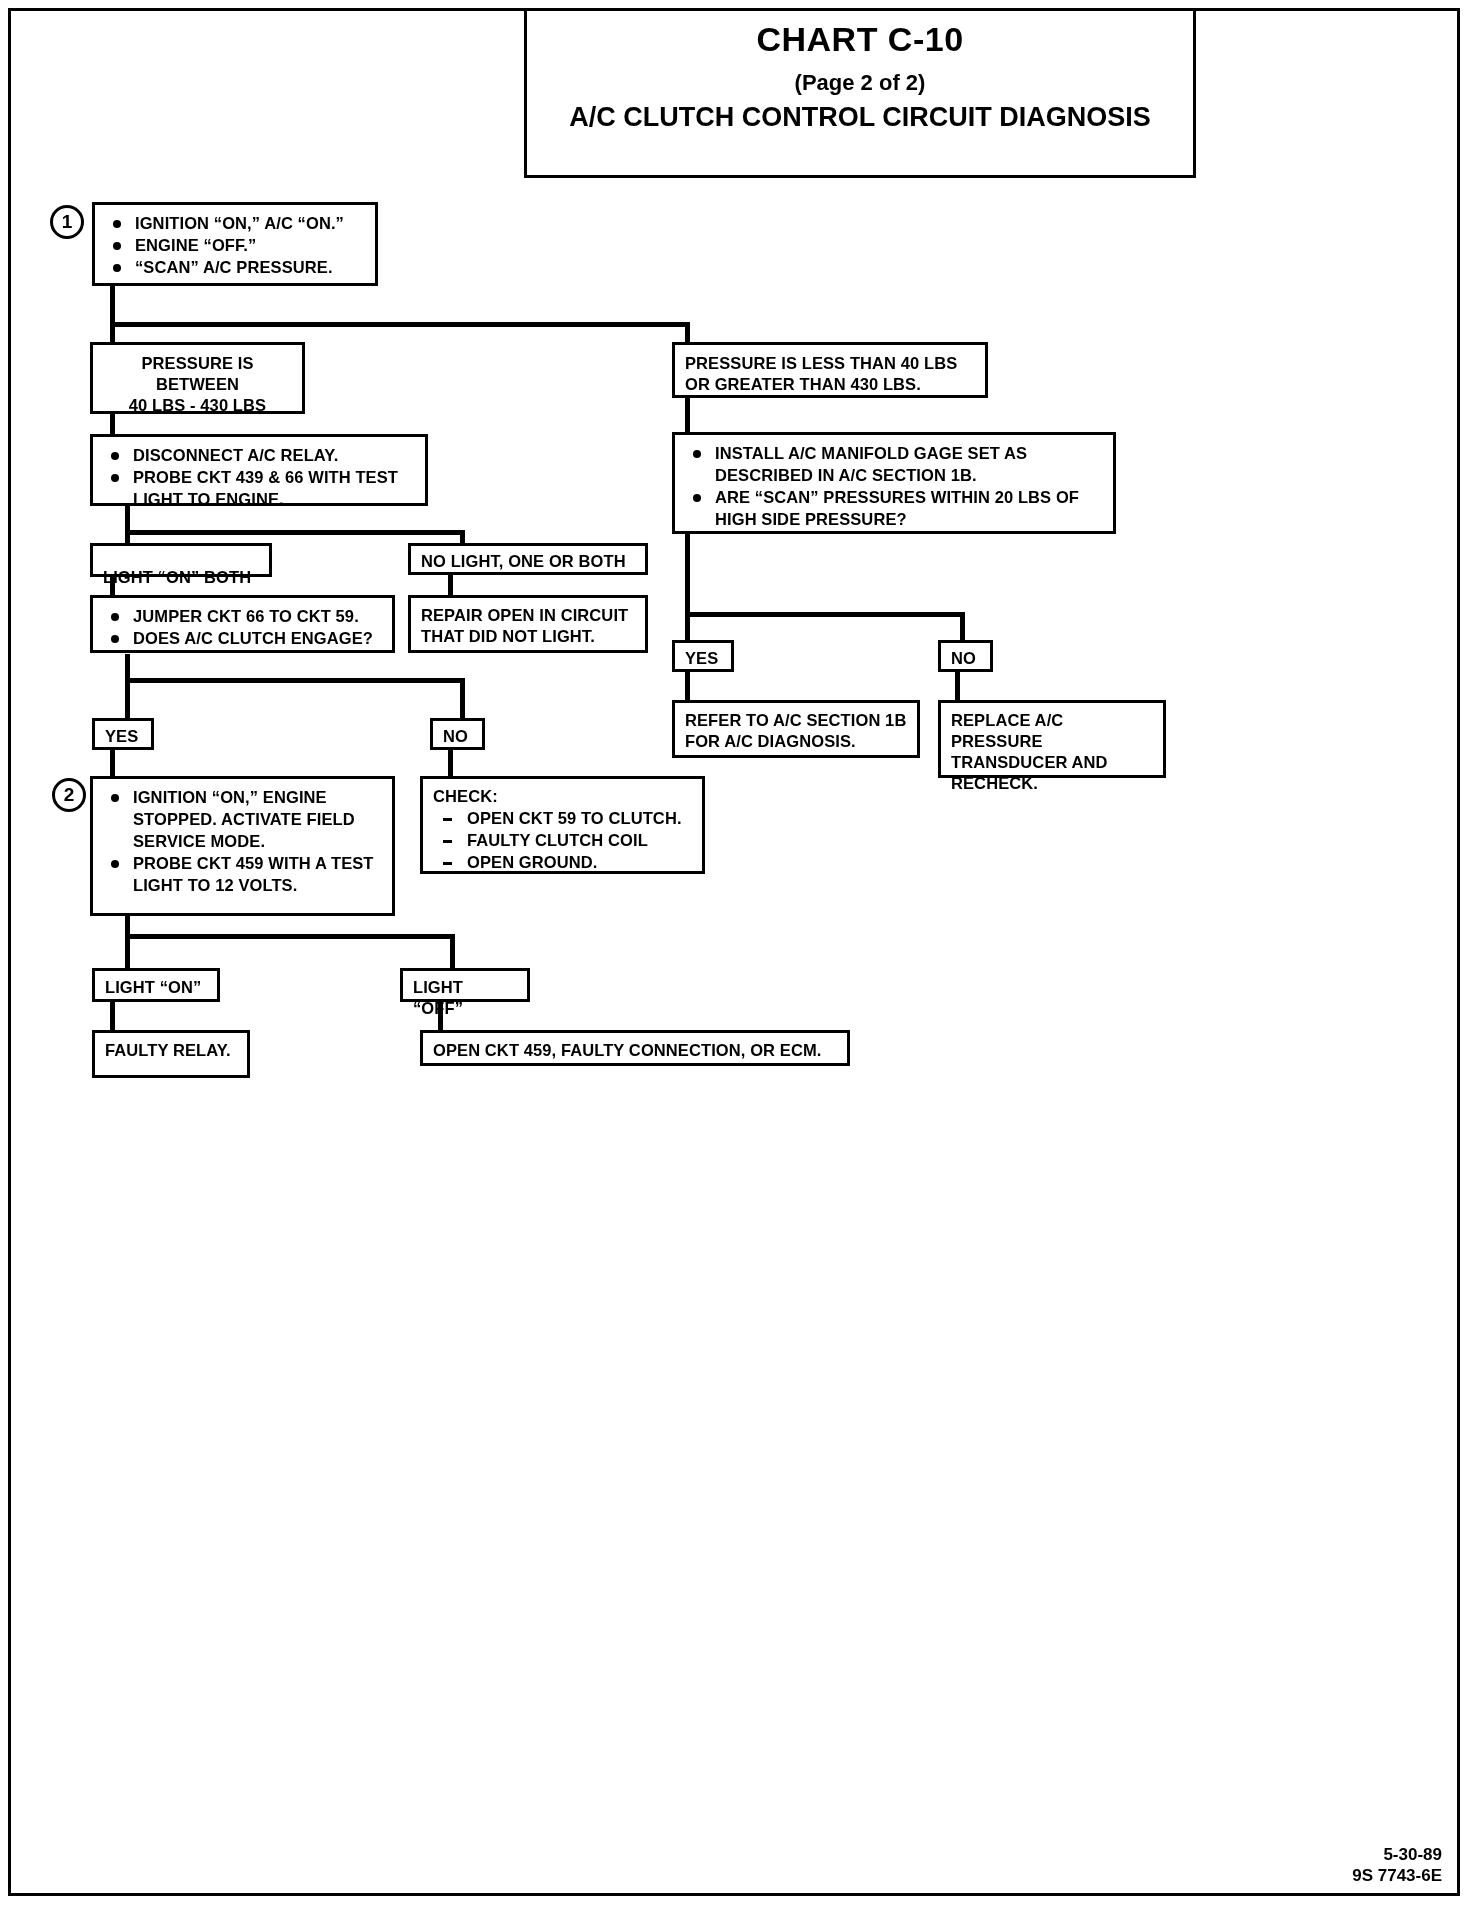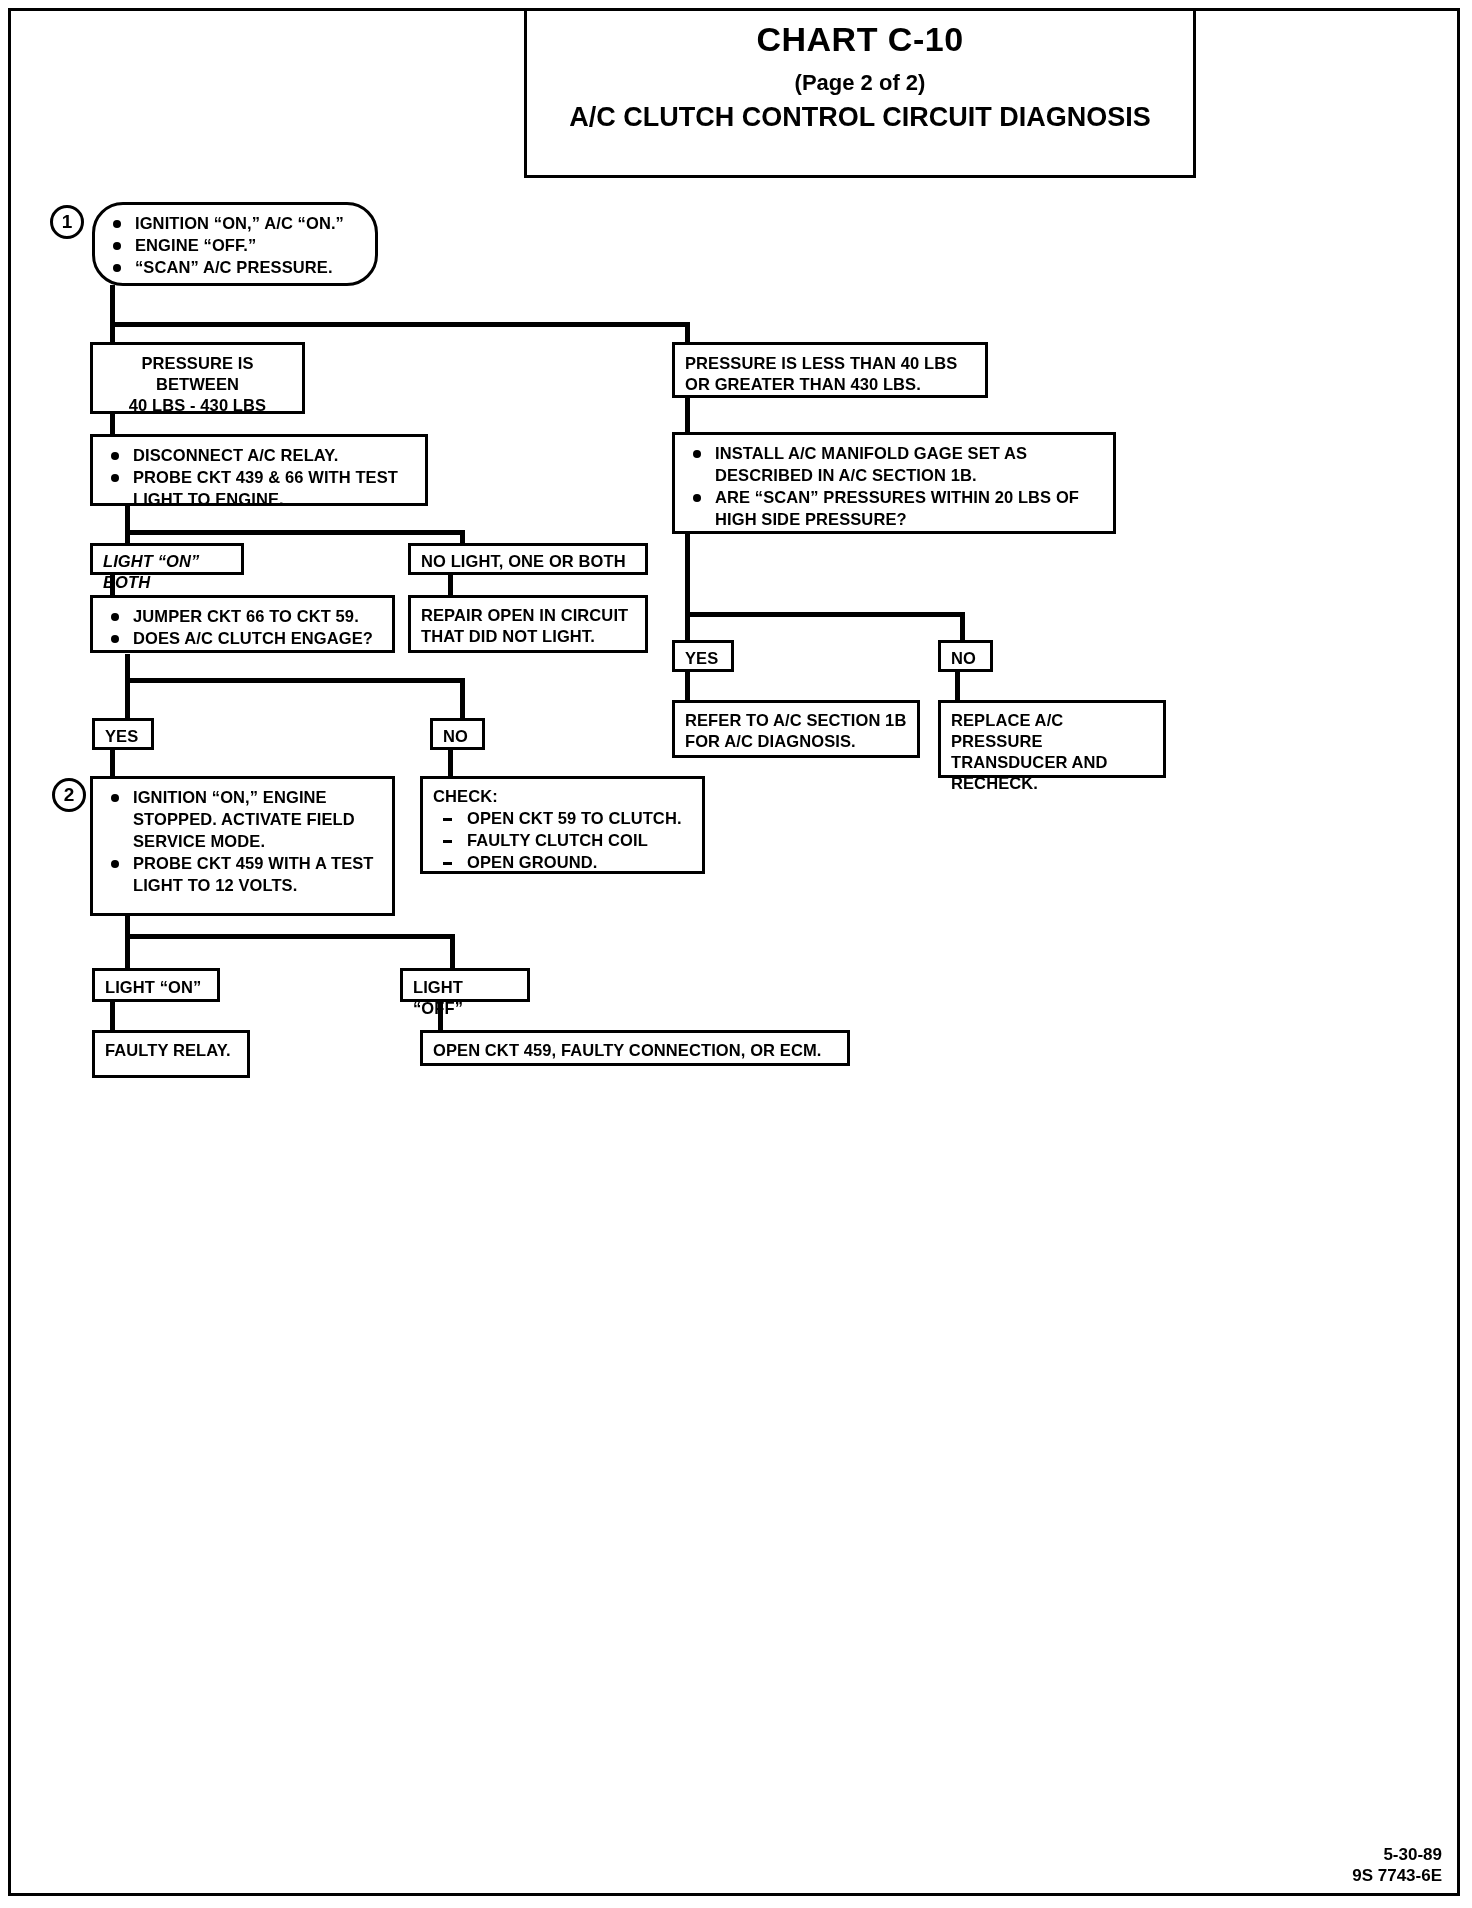--- a/index.html
+++ b/index.html
@@ -113,21 +113,21 @@
 <div class="ln h" style="left:685px;top:612px;width:280px;height:5px;"></div>
 <div class="ln v" style="left:685px;top:612px;height:28px;"></div>
 <div class="ln v" style="left:960px;top:612px;height:28px;"></div>
 
 <div class="ln v" style="left:685px;top:670px;height:32px;"></div>
 <div class="ln v" style="left:955px;top:670px;height:32px;"></div>
 
 <div class="step-circle" style="left:50px;top:205px;">1</div>
 <div class="step-circle" style="left:52px;top:778px;">2</div>
 
-<div class="box" style="left:92px;top:202px;width:286px;height:84px;border-radius:31px;">
+<div class="box" style="left:92px;top:202px;width:286px;height:84px;">
   <ul>
     <li>IGNITION “ON,” A/C “ON.”</li>
     <li>ENGINE “OFF.”</li>
     <li>“SCAN” A/C PRESSURE.</li>
   </ul>
 </div>
 
 <div class="box center" style="left:90px;top:342px;width:215px;height:72px;padding-top:8px;">
   <div>PRESSURE IS BETWEEN</div>
   <div>40 LBS - 430 LBS</div>
@@ -148,21 +148,21 @@
 
 <div class="box" style="left:672px;top:432px;width:444px;height:102px;">
   <ul>
     <li>INSTALL A/C MANIFOLD GAGE SET AS</li>
     <li class="cont">DESCRIBED IN A/C SECTION 1B.</li>
     <li>ARE “SCAN” PRESSURES WITHIN 20 LBS OF</li>
     <li class="cont">HIGH SIDE PRESSURE?</li>
   </ul>
 </div>
 
-<div class="box" style="left:90px;top:543px;width:154px;height:32px;padding-top:5px;font-style:italic;">
+<div class="box" style="left:90px;top:543px;width:182px;height:32px;padding-top:21px;">
   <div>LIGHT “ON” BOTH</div>
 </div>
 
 <div class="box" style="left:408px;top:543px;width:240px;height:32px;padding-top:5px;">
   <div>NO LIGHT, ONE OR BOTH</div>
 </div>
 
 <div class="box" style="left:90px;top:595px;width:305px;height:58px;">
   <ul>
     <li>JUMPER CKT 66 TO CKT 59.</li>

